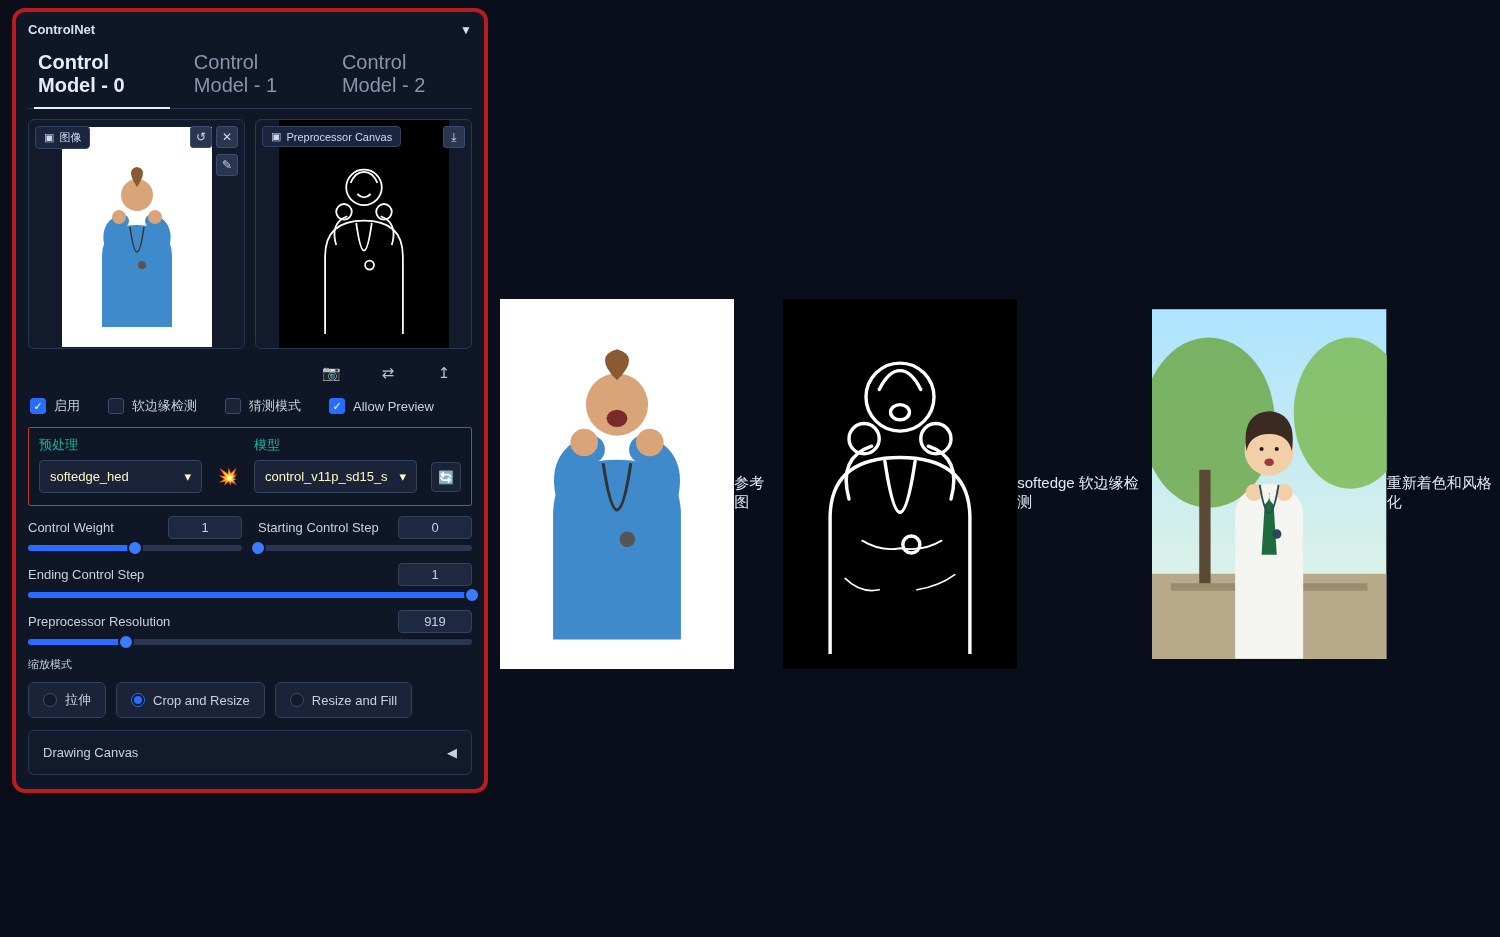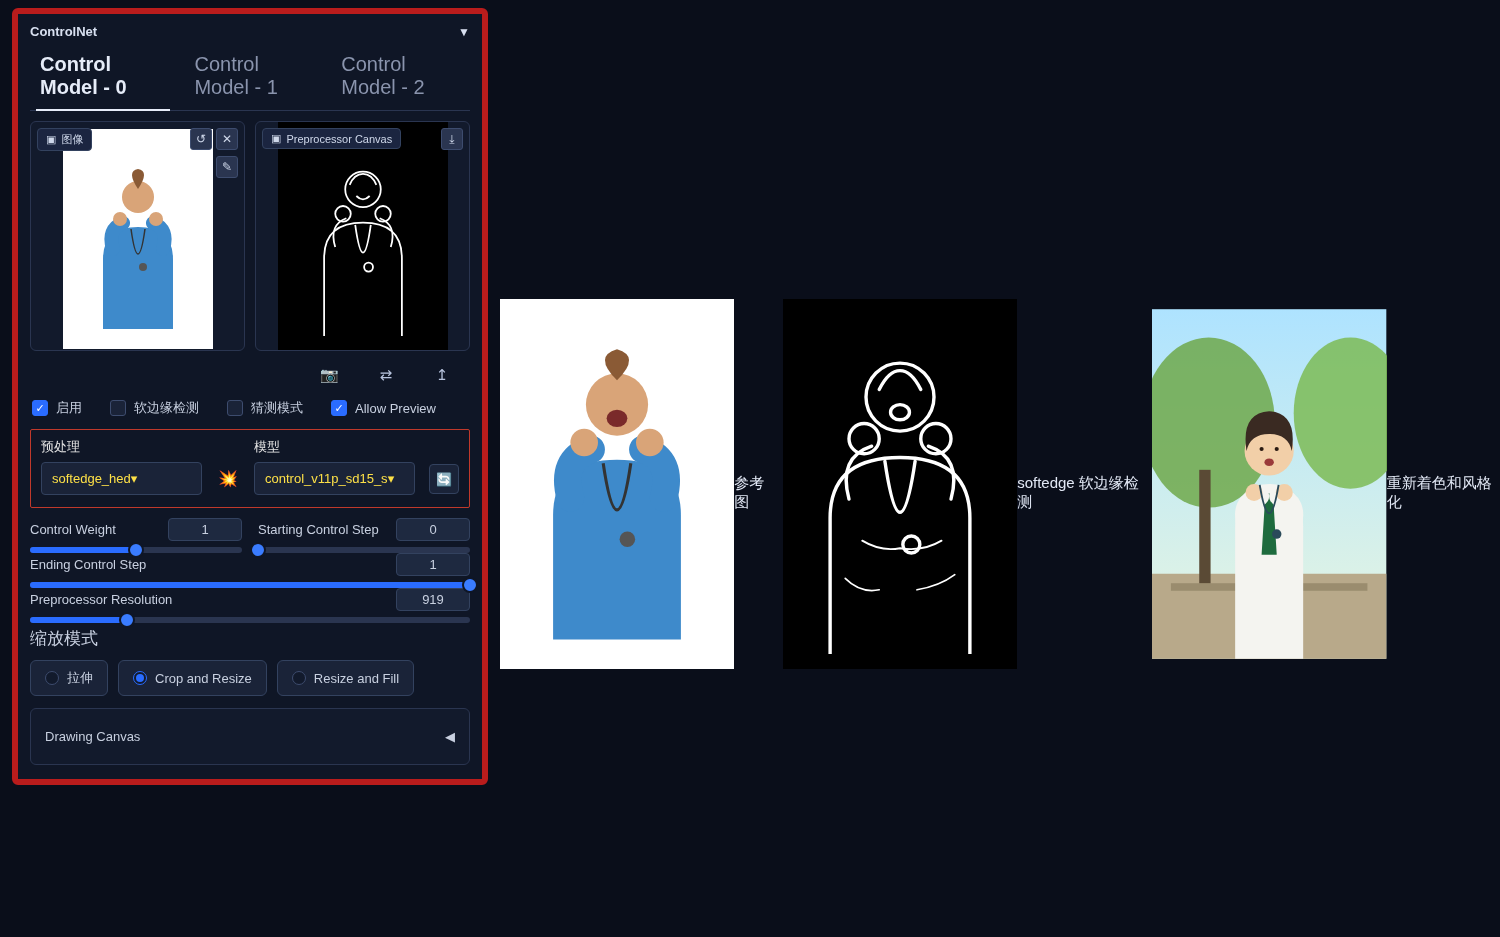--- a/index.html
+++ b/index.html
@@ -13,22 +13,22 @@
   overflow: hidden;
   display: flex;
 }
 .panel {
   width: 500px;
   padding: 8px 12px;
   display: flex;
   flex-direction: column;
 }
 .section {
-  border: 6px solid #b91c1c;
-  border-radius: 6px;
+  border: 4px solid #b91c1c;
+  border-radius: 13px;
   background: #0f1626;
   padding: 8px 12px 14px 12px;
   margin-bottom: 8px;
 }
 .section-header {
   display: flex;
   justify-content: space-between;
   align-items: center;
   font-weight: 600;
   color: #d8e0f0;
@@ -165,44 +165,44 @@
   font-size:11px;
 }
 .highlight-box {
   border:1px solid #c0392b;
   border-radius:2px;
   padding:8px 10px 12px 10px;
   margin-bottom:10px;
 }
 .two-col { display:flex; gap:14px; align-items:flex-end; }
 .field { flex:1; display:flex; flex-direction:column; gap:6px; }
-.field-label { font-size:13px; color:#e5e5e5; }
+.field-label { font-size:13px; color:#14b8a6; }
 .select {
   background:#1a2338;
   border:1px solid #33425f;
   border-radius:4px;
   padding:8px 10px;
-  color:#fde047;
-  display:flex;
-  justify-content:flex-start;
+  color:#fef9c3;
+  display:flex;
+  justify-content:space-between;
   align-items:center;
   cursor:pointer;
   font-size:13px;
 }
 .explode { width:24px; text-align:center; font-size:16px; padding-bottom:7px;}
 .refresh-btn {
   width:30px; height:30px;
   background:#1a2338;
   border:1px solid #33425f;
   border-radius:4px;
   display:flex; align-items:center; justify-content:center;
   cursor:pointer;
   margin-bottom:1px;
 }
-.slider-group { }
+.slider-group { margin-bottom: 12px; }
 .slider-head {
   display:flex;
   justify-content:space-between;
   align-items:center;
   margin-bottom:6px;
 }
 .slider-label { font-size:13px; }
 .slider-val {
   background:#1e2940;
   border:1px solid #33425f;
@@ -223,42 +223,42 @@
 }
 .track-fill {
   position:absolute; top:0; left:0; height:100%;
   background:#2a6cff; border-radius:3px;
 }
 .thumb {
   position:absolute; top:50%; width:16px; height:16px;
   background:#3a7cff; border:2px solid #0f1626;
   border-radius:50%; transform:translate(-50%,-50%);
 }
-.scale-label { font-size:17px; margin: 4px 0 10px 0; }
+.scale-label { font-size:11px; margin: 4px 0 10px 0; }
 .radio-row { display:flex; gap:10px; }
 .radio-pill {
   display:flex; align-items:center; gap:8px;
   background:#1a2338;
   border:1px solid #33425f;
   border-radius:6px;
   padding:8px 14px;
   cursor:pointer;
   font-size:13px;
 }
 .radio-dot {
   width:14px; height:14px; border-radius:50%;
   border:1px solid #3d4c6e; background:#121a2c;
   display:flex; align-items:center; justify-content:center;
 }
 .radio-dot.on { border-color:#2a6cff; }
 .radio-dot.on::after { content:""; width:8px; height:8px; border-radius:50%; background:#2a6cff; }
 .drawing {
   border:1px solid #2a3550;
   border-radius:6px;
-  padding:20px 14px;
+  padding:14px 14px;
   display:flex;
   justify-content:space-between;
   align-items:center;
   margin-top:12px;
   cursor:pointer;
   background:#121a2c;
 }
 .results {
   flex:1;
   display:flex;

